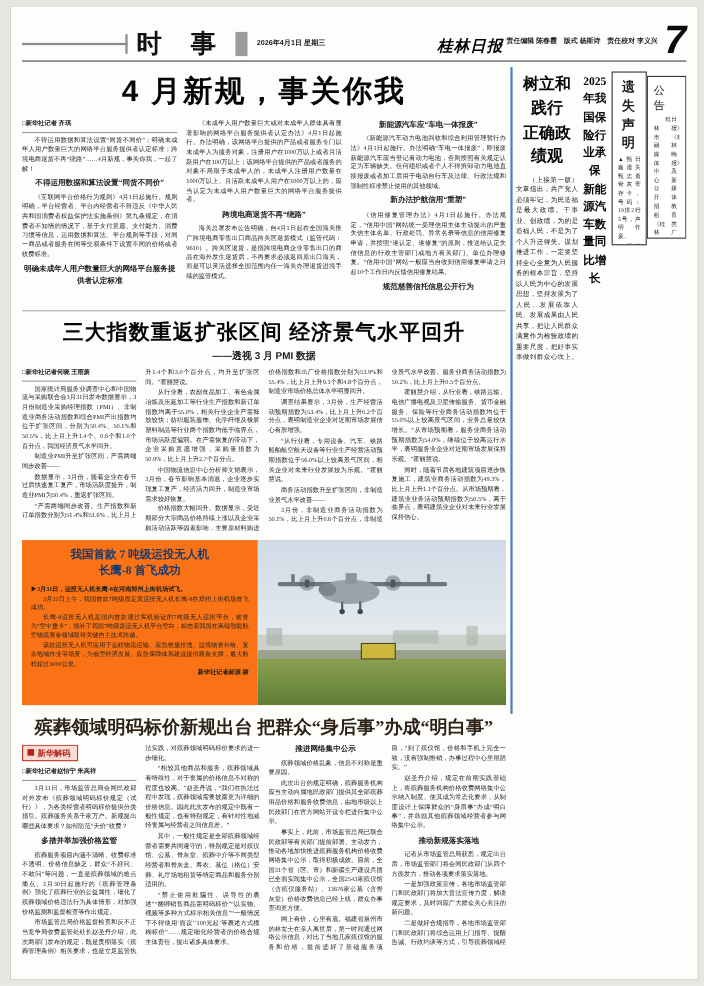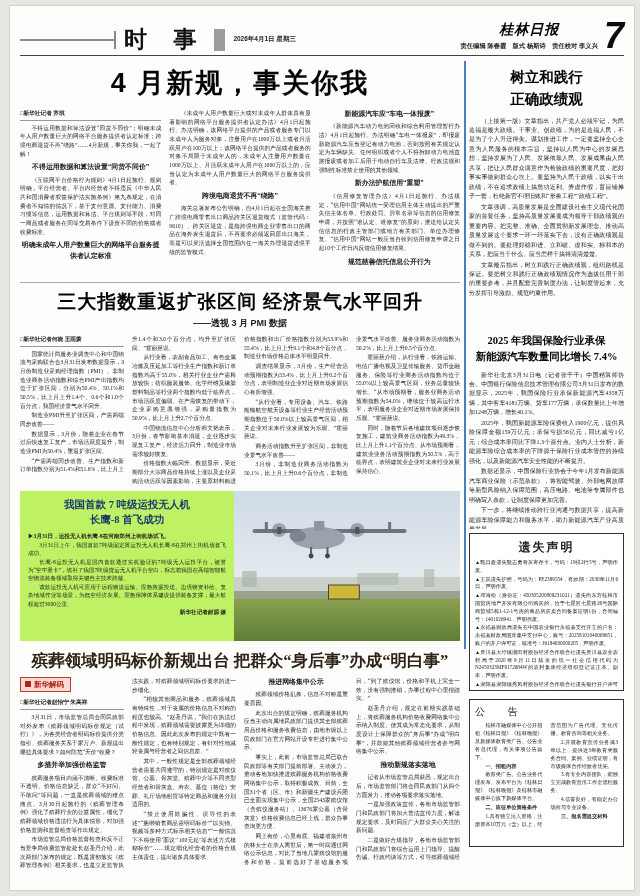--- a/index.html
+++ b/index.html
@@ -11,30 +11,30 @@
   .hdr{display:flex;justify-content:space-between;align-items:flex-end;
        border-bottom:1px solid #444;padding-bottom:4px;height:44px;box-sizing:border-box;}
   .hdr-left{display:flex;align-items:center;gap:8px;}
   .hdr-rule{width:96px;height:2px;background:#8a8a8a;position:relative;}
   .hdr-rule:after{content:"";position:absolute;right:0;top:-8px;width:2px;height:18px;background:#8a8a8a;}
   .section-title{font-family:"Liberation Sans",sans-serif;font-weight:900;font-size:23px;
                  letter-spacing:10px;color:#111;line-height:1;}
   .hdr-block{width:11px;height:22px;background:#9c9c9c;}
   .hdr-date{font-family:"Liberation Sans",sans-serif;font-size:6.5px;font-weight:bold;color:#222;}
   .hdr-right{display:flex;align-items:flex-end;gap:6px;}
-  .mast-col{display:flex;flex-direction:column;align-items:center;gap:3px;}
+  .mast-col{display:flex;flex-direction:row;align-items:flex-start;gap:3px;}
   .masthead{font-family:"Liberation Serif",serif;font-style:italic;font-weight:900;
             font-size:14px;color:#000;letter-spacing:1px;}
   .staff{font-family:"Liberation Sans",sans-serif;font-size:6.3px;font-weight:bold;color:#222;}
   .pagenum{font-family:"Liberation Sans",sans-serif;font-weight:900;font-style:italic;
            font-size:36px;line-height:.8;color:#0c0c0c;}
   
   .content{position:relative;display:flex;gap:9px;margin-top:5px;height:818px;}
   .leftcol{width:440px;display:flex;flex-direction:column;overflow:hidden;}
-  .rightcol{width:155px;display:flex;flex-direction:column;overflow:hidden;}
+  .rightcol{width:155px;display:flex;flex-direction:row;overflow:hidden;}
   .blue-divider{position:absolute;left:444px;top:0;width:2px;height:588px;background:#4a7fbe;}
   
   .cols{column-gap:8px;font-size:5.7px;line-height:1.52;text-align:justify;overflow:hidden;}
   .cols p,.plain p{margin:0 0 1px 0;}
   .para-body{text-indent:2em;}
   .para-byline{text-indent:0;font-weight:bold;border-bottom:.5px solid #999;
                padding-bottom:2px;margin-bottom:3px !important;}
   .para-subhead{font-family:"Liberation Sans",sans-serif;font-weight:bold;text-align:center;
                 font-size:6.9px;margin:4px 0 3px 0 !important;text-indent:0;}
   .para-lead{font-weight:bold;text-indent:0;}
@@ -47,21 +47,21 @@
   .art1 .cols{column-count:3;height:160px;}
   .hairline{border:none;border-top:1px solid #aaa;margin:3px 0;}
   
   .art2{height:202px;overflow:hidden;}
   .art2 h2{font-family:"Liberation Serif",serif;font-weight:900;font-size:19px;text-align:center;
            margin:3px 0 2px 0;letter-spacing:1px;color:#050505;}
   .art2 .sub{font-family:"Liberation Sans",sans-serif;font-size:9px;font-weight:bold;
              text-align:center;margin:0 0 5px 0;}
   .art2 .cols{column-count:4;height:152px;}
   
-  .photobox{height:150px;background:#bef264;display:flex;margin:3px 0;overflow:hidden;}
+  .photobox{height:150px;background:#f97316;display:flex;margin:3px 0;overflow:hidden;}
   .photo-text{width:214px;padding:7px 8px 4px 8px;box-sizing:border-box;}
   .photo-title{font-family:"Liberation Serif",serif;font-weight:900;color:#173a6e;
                font-size:10.5px;text-align:center;line-height:1.4;}
   .photo-cap{font-size:5.6px;line-height:1.5;text-align:justify;margin-top:5px;}
   .photo-cap p{margin:0;}
   .photo-img{flex:1;position:relative;}
   .photo-img svg{display:block;width:100%;height:100%;}
   
   .art3{flex:1;overflow:hidden;margin-top:2px;}
   .art3 h2{font-family:"Liberation Serif",serif;font-weight:900;font-size:16.5px;text-align:center;

